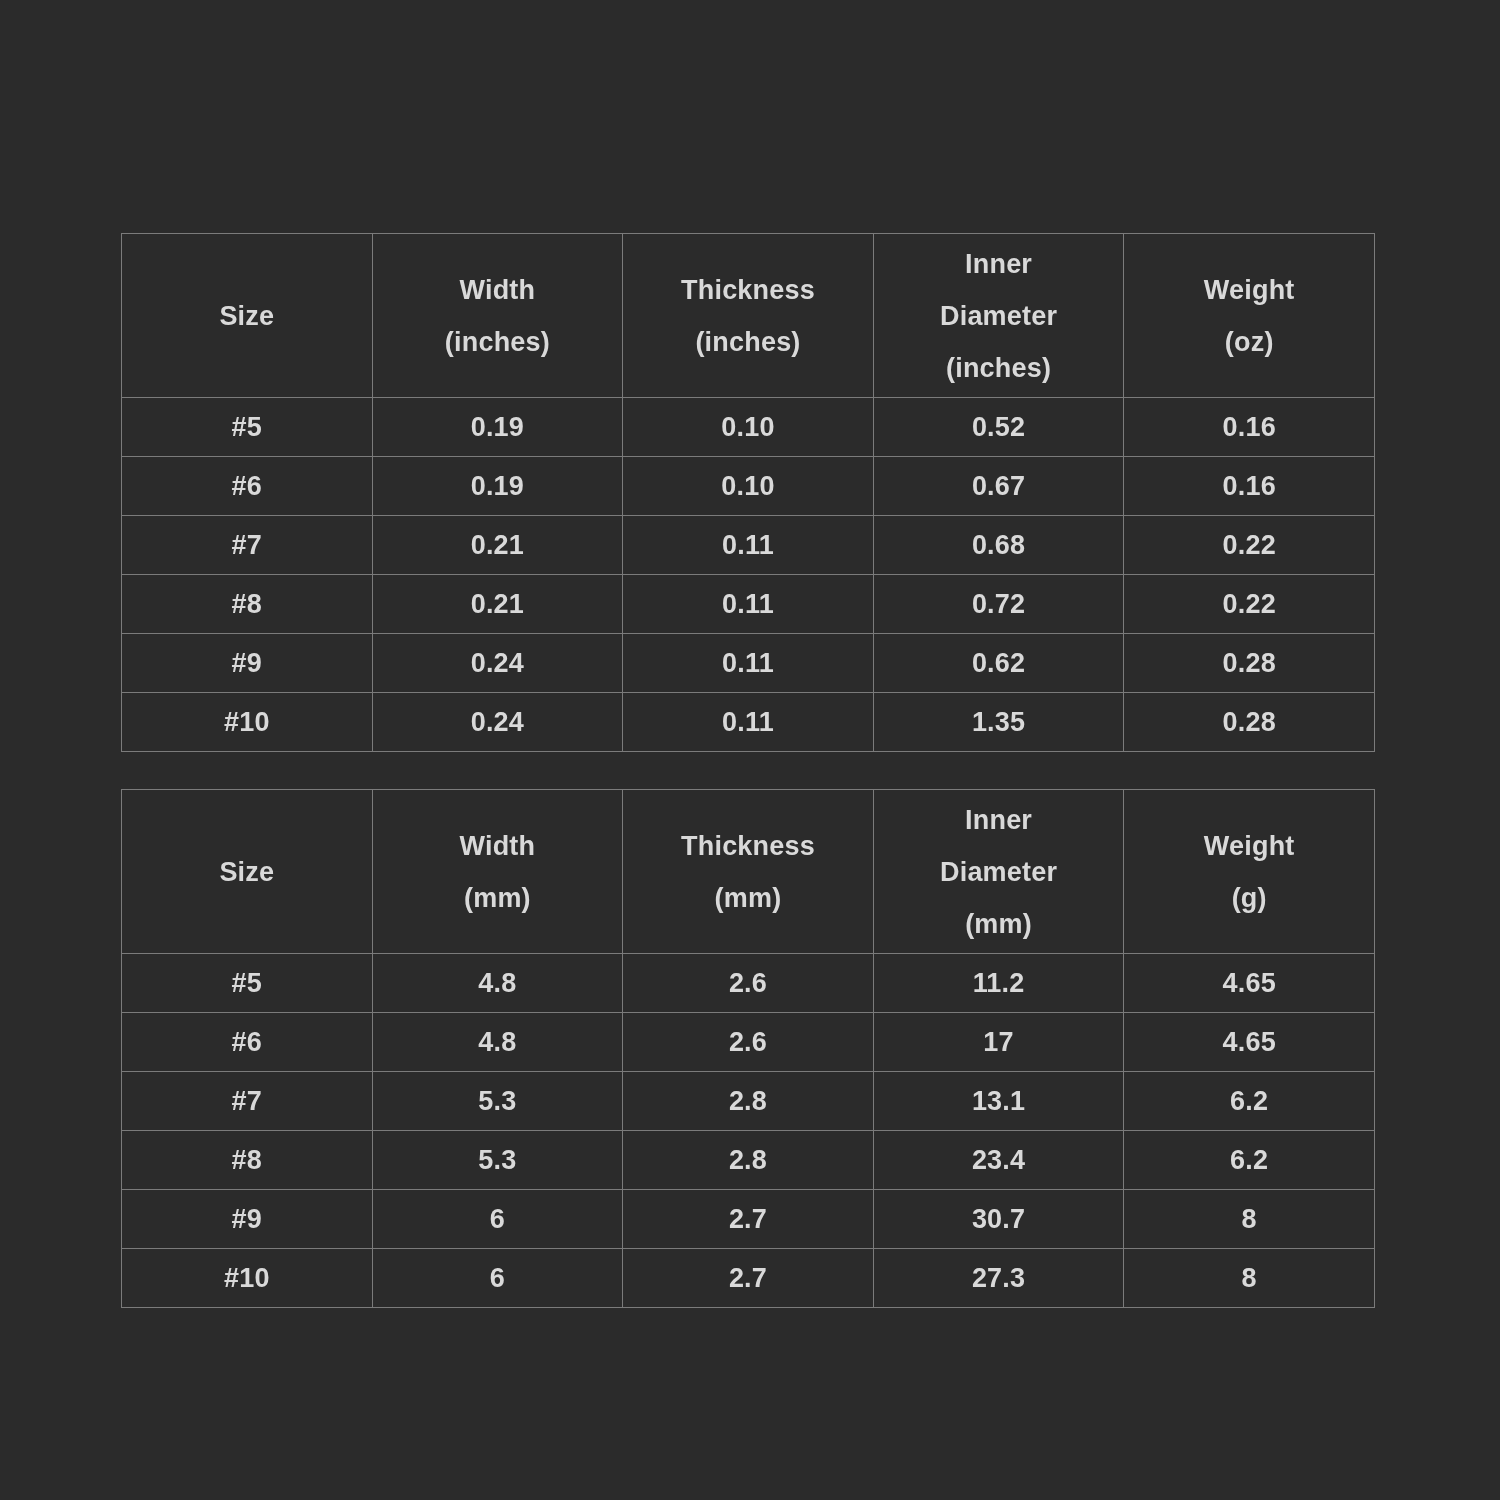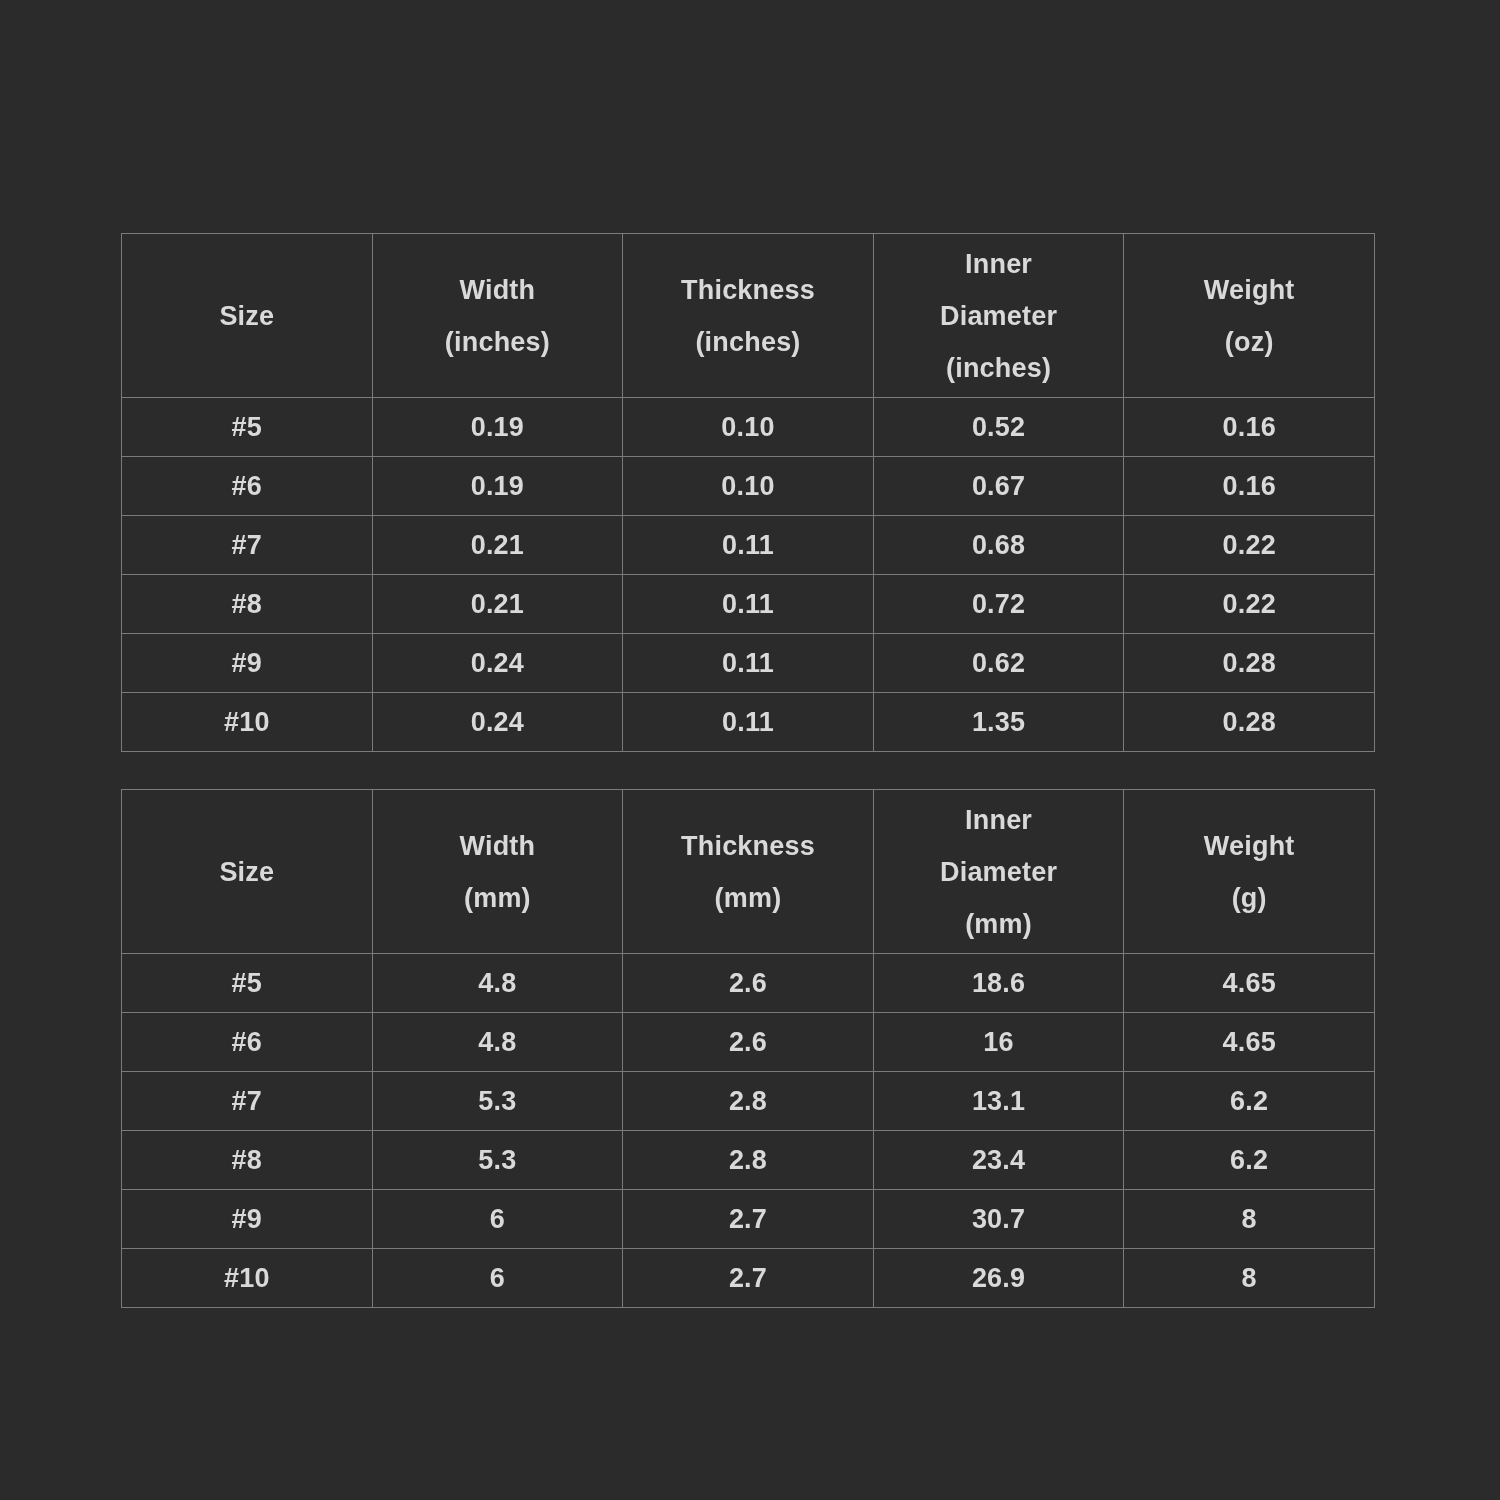--- a/index.html
+++ b/index.html
@@ -150,28 +150,28 @@
               <div class="hline">Weight</div>
               <div class="hline">(g)</div>
             </th>
           </tr>
         </thead>
         <tbody>
           <tr>
             <td>#5</td>
             <td>4.8</td>
             <td>2.6</td>
-            <td>18.6</td>
+            <td>11.2</td>
             <td>4.65</td>
           </tr>
           <tr>
             <td>#6</td>
             <td>4.8</td>
             <td>2.6</td>
-            <td>16</td>
+            <td>17</td>
             <td>4.65</td>
           </tr>
           <tr>
             <td>#7</td>
             <td>5.3</td>
             <td>2.8</td>
             <td>13.1</td>
             <td>6.2</td>
           </tr>
           <tr>
@@ -185,19 +185,19 @@
             <td>#9</td>
             <td>6</td>
             <td>2.7</td>
             <td>30.7</td>
             <td>8</td>
           </tr>
           <tr>
             <td>#10</td>
             <td>6</td>
             <td>2.7</td>
-            <td>26.9</td>
+            <td>27.3</td>
             <td>8</td>
           </tr>
         </tbody>
       </table>
   </div>
 </div>
 
 </body></html>

